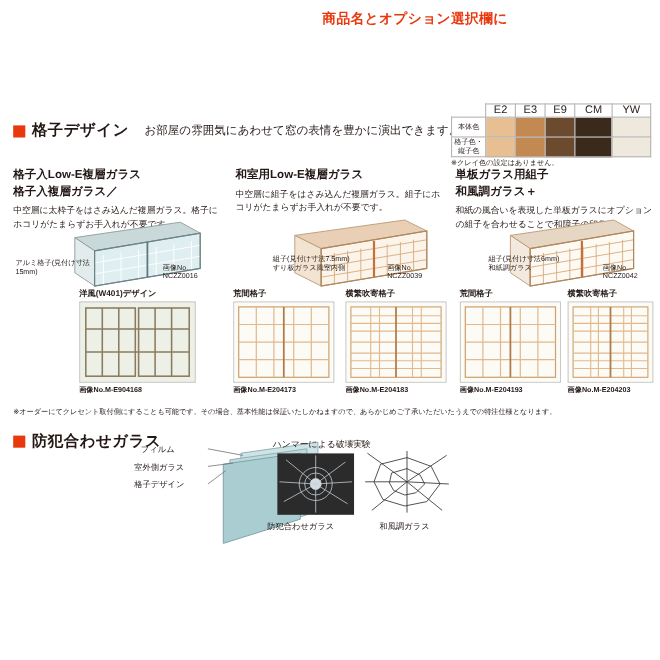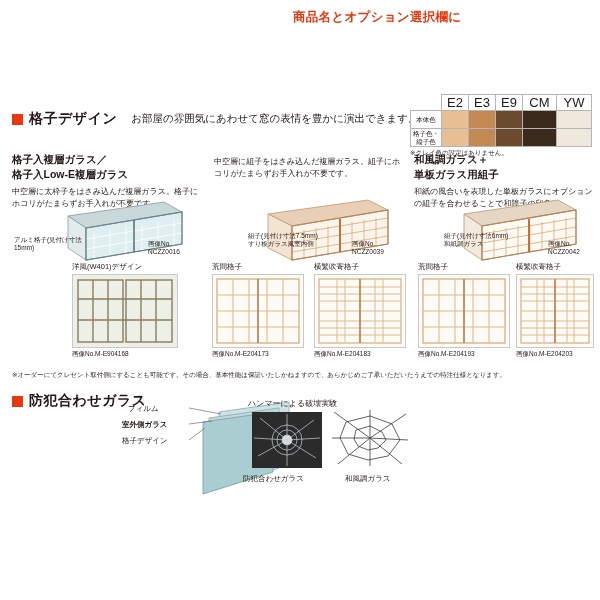--- a/index.html
+++ b/index.html
@@ -28,35 +28,35 @@
   .sec-head .title{font-size:14px;font-weight:bold;color:#231815;letter-spacing:0.5px;}
   .sec-head .sub{font-size:10.5px;color:#231815;margin-left:14px;font-weight:normal;}
 
   
   .swatch-wrap{position:absolute;left:410px;top:94px;width:182px;}
   .swatch-table{border-collapse:collapse;width:182px;}
   .swatch-table td,.swatch-table th{
     border:1px solid #b5b5b5;font-size:7.5px;padding:0;text-align:center;
     color:#231815;font-weight:normal;
   }
-  .swatch-table th{height:11px;background:#ffffff;font-size:13px;}
+  .swatch-table th{height:11px;background:#ffffff;font-size:10px;}
   .swatch-table td.lbl{
     width:30px;background:#ffffff;font-size:6.5px;line-height:1.15;padding:1px 0;
   }
   .swatch-table td.c{height:17px;}
   .swatch-note{font-size:6.5px;color:#231815;margin-top:2px;line-height:1.3;}
 
   
   .col{position:absolute;top:152px;}
   .col .c-title{font-size:10.5px;font-weight:bold;line-height:1.45;color:#231815;}
   .col .c-body{font-size:8px;line-height:1.45;color:#231815;margin-top:4px;}
   .cap{font-size:6.5px;color:#231815;line-height:1.25;}
 
   
-  .sample{position:absolute;}
+  .sample{position:absolute;font-weight:bold;}
   .sample .s-lbl{font-size:7.5px;color:#231815;margin-bottom:2px;}
   .sample .s-box{
     border:1px solid #c9c9c9;background:#fdfdfb;position:relative;overflow:hidden;
   }
   .sample .s-cap{font-size:6.5px;color:#231815;margin-top:2px;}
 
   
   .order-note{
     position:absolute;left:12px;top:370px;width:578px;
     font-size:6.5px;line-height:1.4;color:#231815;
@@ -108,22 +108,22 @@
         <td class="c" style="background:#6b4a2e;"></td>
         <td class="c" style="background:#3a2a1c;"></td>
         <td class="c" style="background:#efe9dd;"></td>
       </tr>
     </tbody>
       </table>
     <div class="swatch-note">※クレイ色の設定はありません。</div>
   </div>
 
   <div class="col" style="left:12px;width:188px;">
+    <div class="c-title">格子入Low-E複層ガラス</div>
     <div class="c-title">格子入複層ガラス／</div>
-    <div class="c-title">格子入Low-E複層ガラス</div>
     <div class="c-body">中空層に太枠子をはさみ込んだ複層ガラス。格子にホコリがたまらずお手入れが不要です。</div>
   </div>
 
   <svg width="130" height="70" style="position:absolute;left:60px;top:198px;">
     <polygon points="8,18 104,4 122,14 26,30" fill="#c9d9da" stroke="#8a9a9b" stroke-width="0.8"></polygon>
     <polygon points="8,18 26,30 26,62 8,50" fill="#e2eced" stroke="#8a9a9b" stroke-width="0.8"></polygon>
     <polygon points="26,30 122,14 122,46 26,62" fill="#dfeef0" stroke="#7f9496" stroke-width="0.9"></polygon>
     <g stroke="#ffffff" stroke-width="0.9" opacity="0.95">
       <line x1="34" y1="34" x2="34" y2="61"></line>
       <line x1="50" y1="31.5" x2="50" y2="58.5"></line>
@@ -137,20 +137,21 @@
     <polygon points="26,30 122,14 122,46 26,62" fill="none" stroke="#6b8384" stroke-width="1.1"></polygon>
     <line x1="74" y1="22" x2="74" y2="54" stroke="#5f7779" stroke-width="1.6"></line>
   </svg>
   <div class="cap" style="position:absolute;left:14px;top:236px;width:84px;">アルミ格子(見付け寸法15mm)</div>
   <div class="cap" style="position:absolute;left:148px;top:240px;width:54px;">
     <div>画像No.</div>
     <div>NCZZ0016</div>
   </div>
 
   <div class="col" style="left:214px;width:190px;">
+    <div class="c-title">和室用Low-E複層ガラス</div>
     <div class="c-body">中空層に組子をはさみ込んだ複層ガラス。組子にホコリがたまらずお手入れが不要です。</div>
   </div>
 
   <svg width="140" height="72" style="position:absolute;left:262px;top:196px;">
     <polygon points="6,18 106,4 126,14 30,30" fill="#e9cfb6" stroke="#b89873" stroke-width="0.8"></polygon>
     <polygon points="6,18 30,30 30,64 6,52" fill="#f3e4d2" stroke="#b89873" stroke-width="0.8"></polygon>
     <polygon points="30,30 126,14 126,48 30,64" fill="#fbf4ea" stroke="#b89873" stroke-width="0.9"></polygon>
     <g stroke="#d9a97a" stroke-width="0.8">
       <line x1="42" y1="34" x2="42" y2="62.5"></line>
       <line x1="54" y1="32" x2="54" y2="60.5"></line>
@@ -169,22 +170,22 @@
   <div class="cap" style="position:absolute;left:248px;top:232px;width:72px;">
     <div>組子(見付け寸法7.5mm)</div>
     <div>すり板ガラス風室内側</div>
   </div>
   <div class="cap" style="position:absolute;left:352px;top:240px;width:54px;">
     <div>画像No.</div>
     <div>NCZZ0039</div>
   </div>
 
   <div class="col" style="left:414px;width:180px;">
+    <div class="c-title">単板ガラス用組子</div>
     <div class="c-title">和風調ガラス＋</div>
-    <div class="c-title">単板ガラス用組子</div>
     <div class="c-body">和紙の風合いを表現した単板ガラスにオプションの組子を合わせることで和障子の印象に。</div>
   </div>
 
   <svg width="130" height="72" style="position:absolute;left:458px;top:196px;">
     <polygon points="6,18 100,4 118,14 24,30" fill="#e6d6c4" stroke="#b89873" stroke-width="0.8"></polygon>
     <polygon points="6,18 24,30 24,64 6,52" fill="#f3e9de" stroke="#b89873" stroke-width="0.8"></polygon>
     <polygon points="24,30 118,14 118,48 24,64" fill="#fdfaf4" stroke="#b89873" stroke-width="0.9"></polygon>
     <g stroke="#d9a97a" stroke-width="0.8">
       <line x1="36" y1="34" x2="36" y2="62.5"></line>
       <line x1="48" y1="32" x2="48" y2="60.5"></line>
@@ -331,21 +332,21 @@
 
   <svg width="120" height="110" style="position:absolute;left:185px;top:398px;">
     <polygon points="34,14 104,4 104,64 34,86" fill="#cfe3e6" stroke="#8fb0b4" stroke-width="0.9"></polygon>
     <polygon points="24,20 94,10 94,70 24,92" fill="#bfd9dd" stroke="#8fb0b4" stroke-width="0.9"></polygon>
     <polygon points="18,24 88,14 88,74 18,96" fill="#aacdd2" stroke="#7ea3a8" stroke-width="0.9"></polygon>
     <line x1="4" y1="10" x2="36" y2="16" stroke="#6f6f6f" stroke-width="0.7"></line>
     <line x1="4" y1="26" x2="27" y2="23" stroke="#6f6f6f" stroke-width="0.7"></line>
     <line x1="4" y1="42" x2="20" y2="30" stroke="#6f6f6f" stroke-width="0.7"></line>
   </svg>
   <div class="lbl-s" style="position:absolute;left:128px;top:404px;">フィルム</div>
-  <div class="lbl-s" style="position:absolute;left:122px;top:420px;font-weight:bold;">室外側ガラス</div>
+  <div class="lbl-s" style="position:absolute;left:122px;top:420px;">室外側ガラス</div>
   <div class="lbl-s" style="position:absolute;left:122px;top:436px;">格子デザイン</div>
 
   <div class="exp-title">ハンマーによる破壊実験</div>
 
   <svg width="70" height="60" style="position:absolute;left:252px;top:412px;">
     <rect x="0" y="0" width="70" height="56" fill="#2b2b2b"></rect>
     <g stroke="#d9e6ef" stroke-width="0.7" opacity="0.9">
       <circle cx="35" cy="28" r="5" fill="#e8f2f7"></circle>
       <circle cx="35" cy="28" r="10" fill="none"></circle>
       <circle cx="35" cy="28" r="15" fill="none"></circle>

